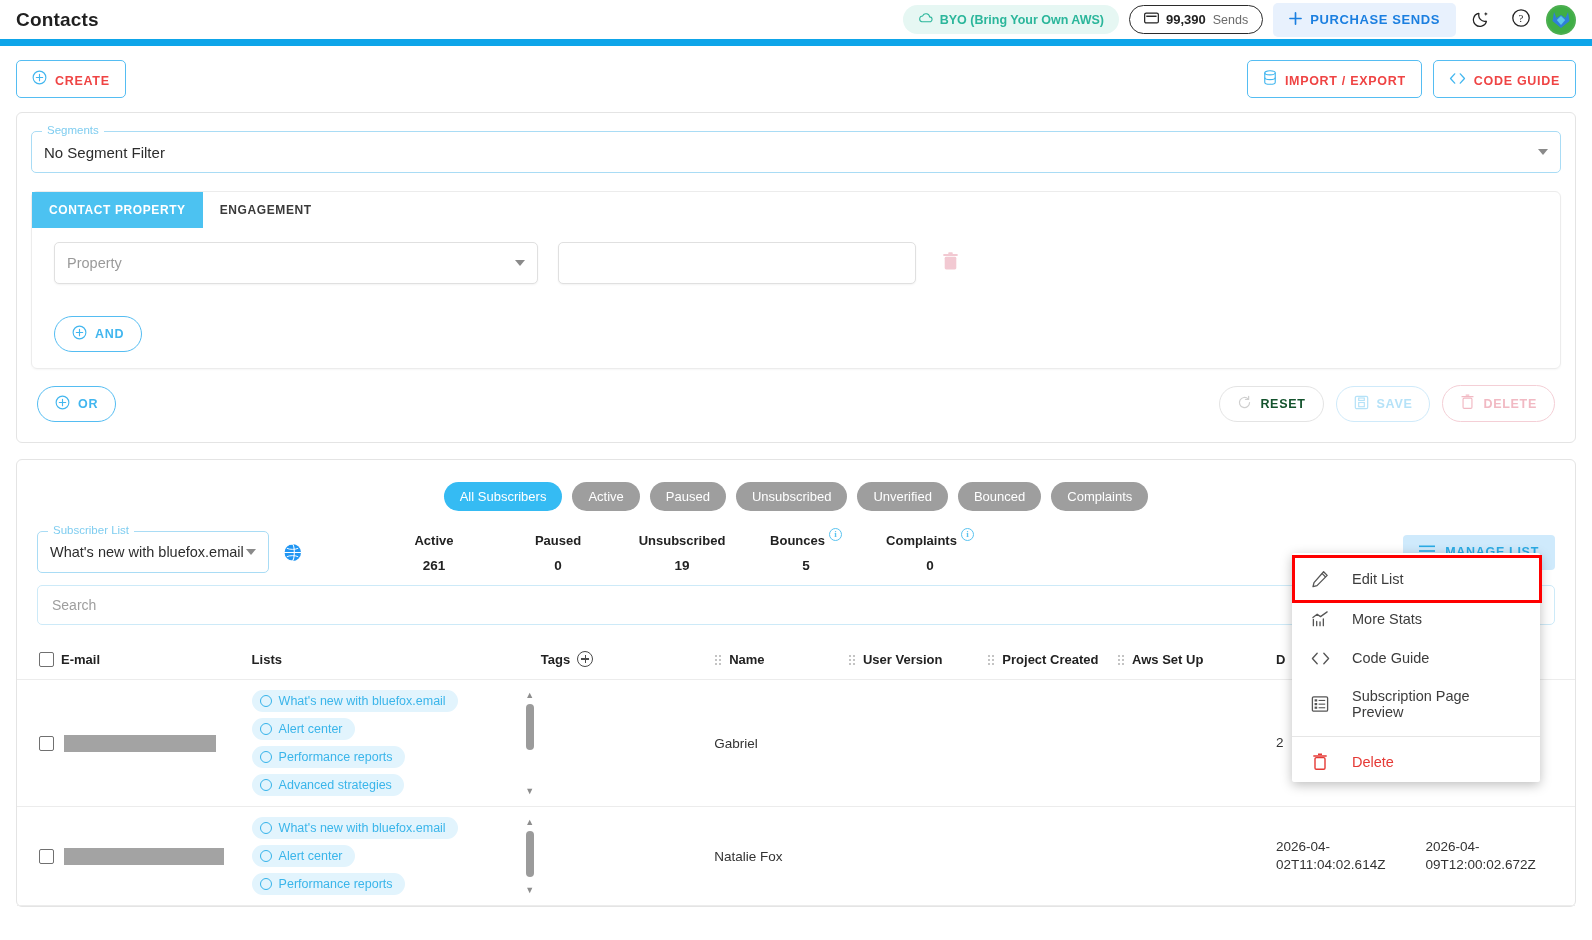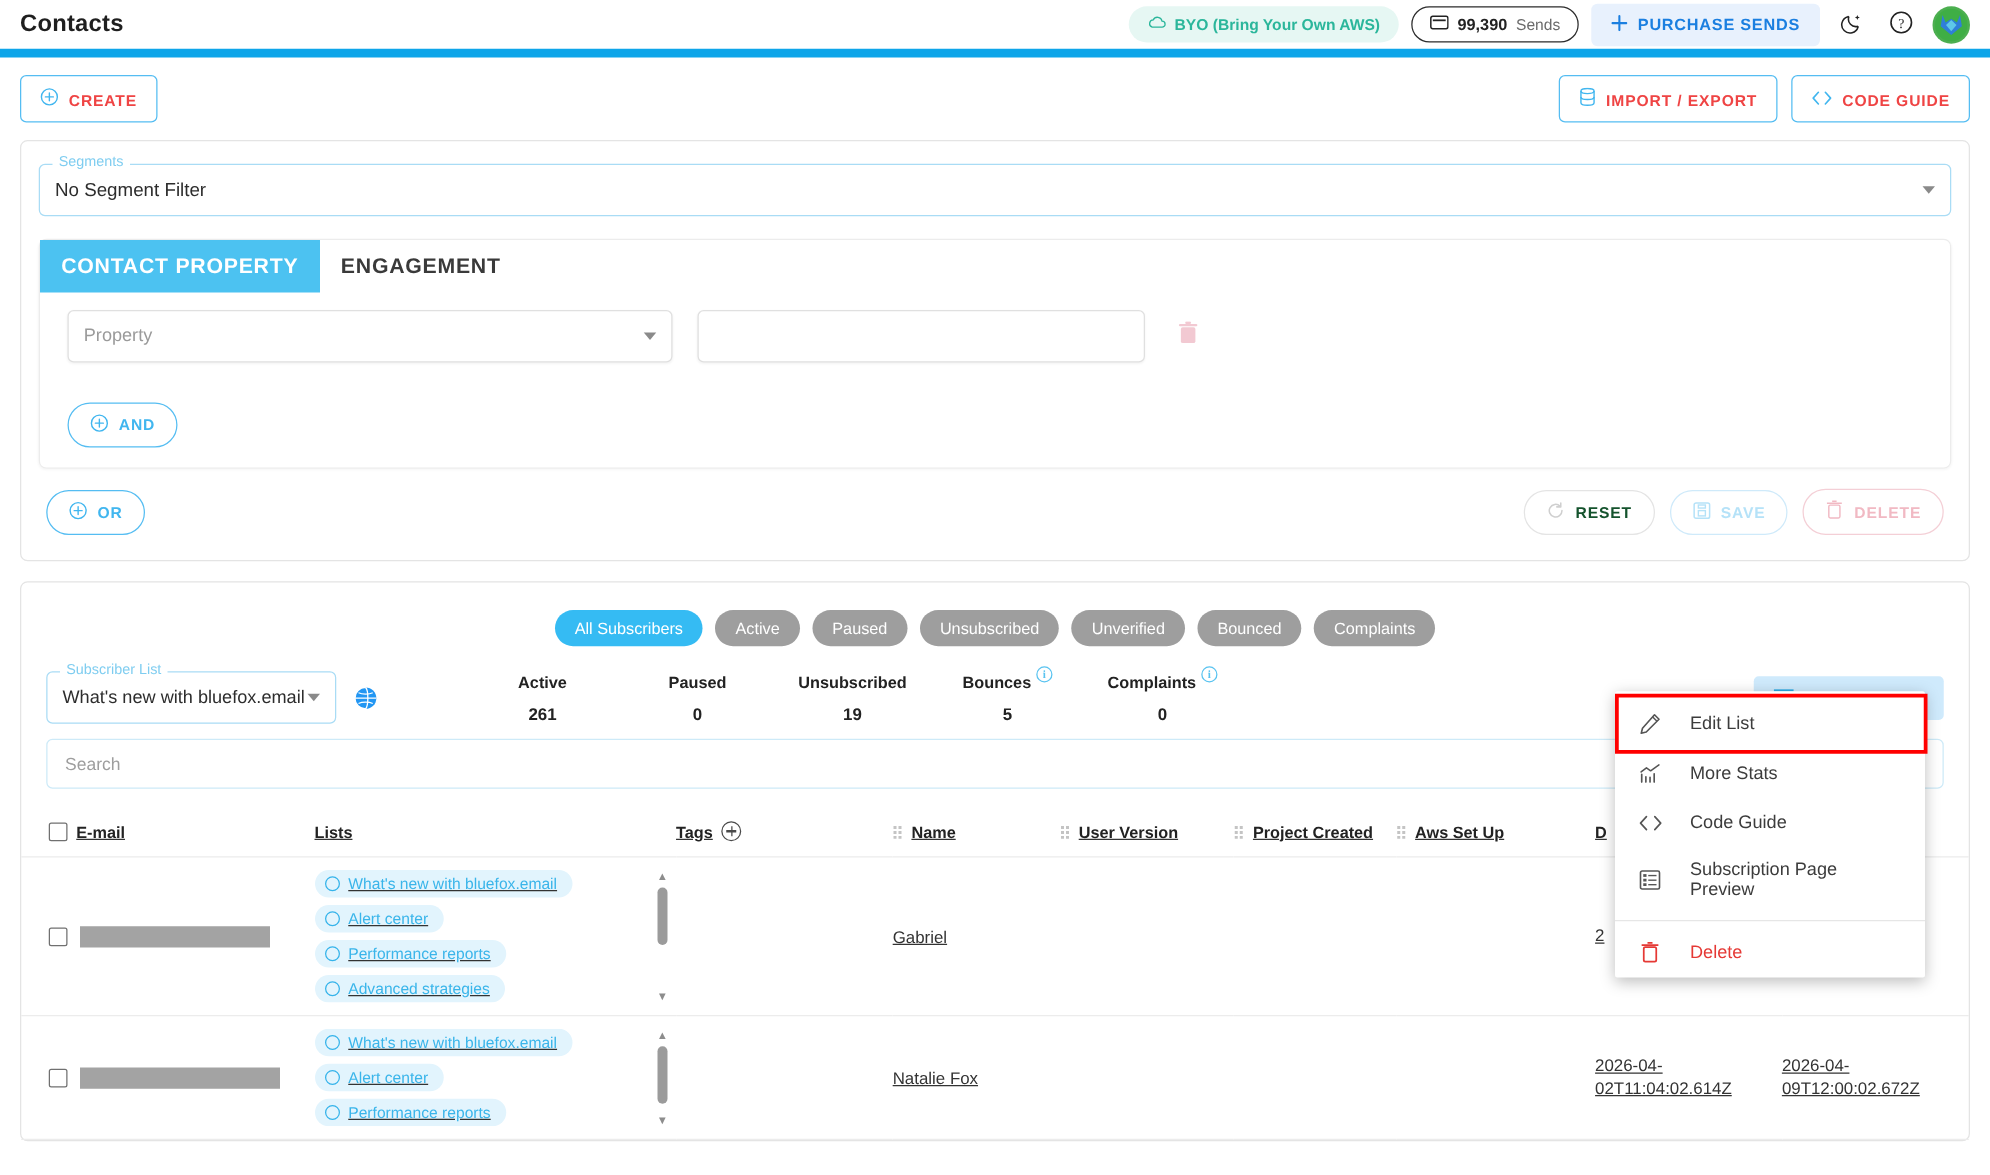--- a/index.html
+++ b/index.html
@@ -92,21 +92,21 @@
     border-left: 5px solid transparent; border-right: 5px solid transparent;
     border-top: 6px solid #8a8a8a;
   }
 
   .inner-card {
     margin-top: 18px; border: 1px solid #ececec; border-radius: 6px;
     padding: 0 0 16px 0; box-shadow: 0 1px 2px rgba(0,0,0,.04);
   }
   .tabs { display: flex; align-items: stretch; }
   .tab {
-    padding: 11px 17px; font-size: 17px; font-weight: bold;
+    padding: 11px 17px; font-size: 12px; font-weight: bold;
     letter-spacing: .6px; cursor: pointer; color: #3a3a3a;
   }
   .tab.active { background: #4cc2f1; color: #fff; }
 
   .cond-row {
     display: flex; align-items: center; gap: 20px;
     padding: 14px 22px 14px 22px;
     text-align: center;
   }
   .sel-box {
@@ -180,21 +180,21 @@
   .search-wrap { padding: 0 20px 0 20px; }
   .search-input {
     width: 100%; height: 40px; border: 1px solid #cdeaf8;
     border-radius: 5px; padding: 16px 14px; font-size: 14px;
     color: #333; font-family: "Liberation Sans", sans-serif;
     outline: none;
   }
   .search-input::placeholder { color: #9e9e9e; }
 
   
-  .tbl { width: 100%; margin-top: 18px; border-collapse: collapse; text-decoration: underline; }
+  .tbl { width: 100%; margin-top: 18px; border-collapse: collapse; }
   .tbl thead th {
     font-size: 13px; font-weight: bold; color: #222;
     text-align: left; padding: 8px 0 12px 0;
     border-bottom: 1px solid #ececec; white-space: nowrap;
   }
   .th-inner { display: flex; align-items: center; gap: 7px; }
   .grip {
     display: inline-block; width: 8px; height: 11px;
     background-image: radial-gradient(#bdbdbd 42%, transparent 45%);
     background-size: 4px 4px; opacity: .9;

